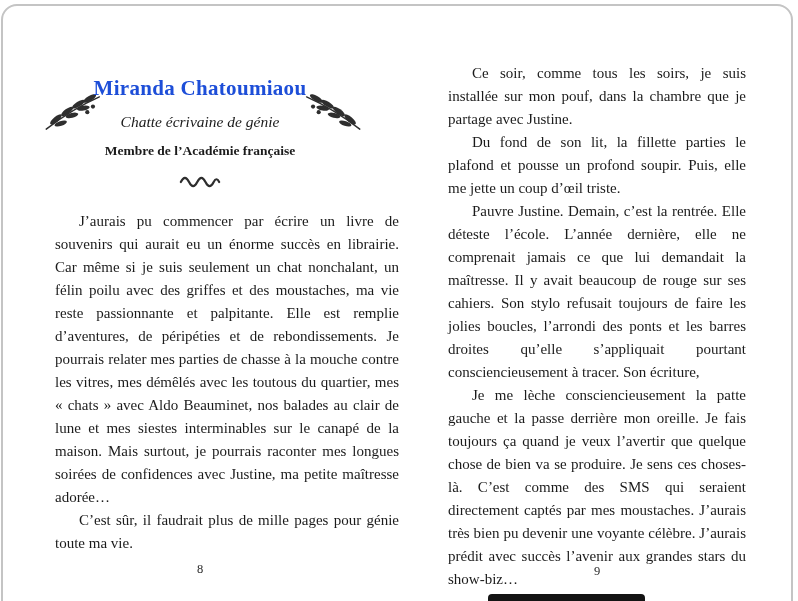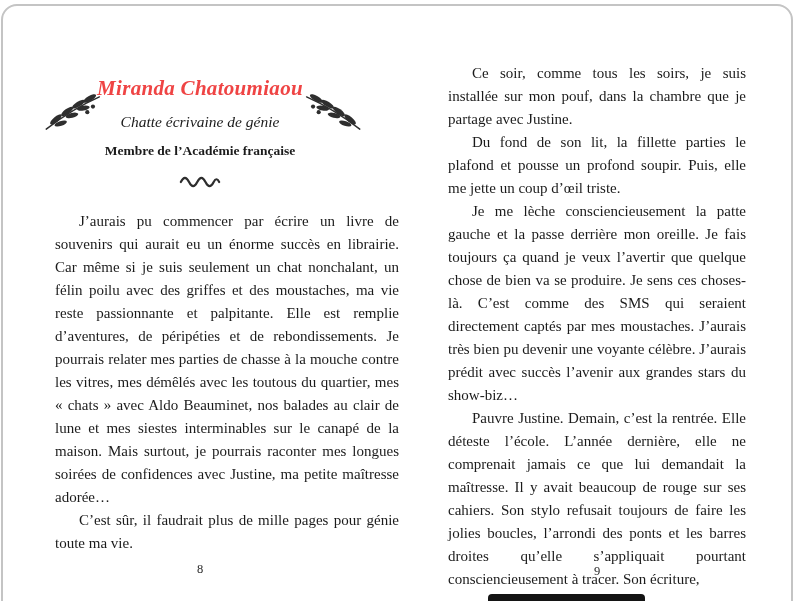--- a/index.html
+++ b/index.html
@@ -52,22 +52,21 @@
     left: -25px;
     top: 14px;
     width: 340px;
     text-align: center;
   }
   .book-title {
     margin: 0;
     font-size: 21px;
     font-weight: bold;
     letter-spacing: 0.3px;
-    color: #ef4444;
-    font-style: italic;
+    color: #1d4ed8;
   }
   .book-subtitle {
     margin: 12px 0 0 0;
     font-size: 15.5px;
     font-style: italic;
     text-align: center;
   }
   .book-affiliation {
     margin: 12px 0 0 0;
     font-size: 13.5px;
@@ -178,20 +177,20 @@
     <p>C’est sûr, il faudrait plus de mille pages pour génie toute ma vie.</p>
   </div>
 
   <div class="folio folio-left">8</div>
 </div>
 
 <div class="page-right">
   <div class="body-text">
     <p>Ce soir, comme tous les soirs, je suis installée sur mon pouf, dans la chambre que je partage avec Justine.</p>
     <p>Du fond de son lit, la fillette parties le plafond et pousse un profond soupir. Puis, elle me jette un coup d’œil triste.</p>
+    <p>Pauvre Justine. Demain, c’est la rentrée. Elle déteste l’école. L’année dernière, elle ne comprenait jamais ce que lui demandait la maîtresse. Il y avait beaucoup de rouge sur ses cahiers. Son stylo refusait toujours de faire les jolies boucles, l’arrondi des ponts et les barres droites qu’elle s’appliquait pourtant consciencieusement à tracer. Son écriture,</p>
     <p>Je me lèche consciencieusement la patte gauche et la passe derrière mon oreille. Je fais toujours ça quand je veux l’avertir que quelque chose de bien va se produire. Je sens ces choses-là. C’est comme des SMS qui seraient directement captés par mes moustaches. J’aurais très bien pu devenir une voyante célèbre. J’aurais prédit avec succès l’avenir aux grandes stars du show-biz…</p>
-    <p>Pauvre Justine. Demain, c’est la rentrée. Elle déteste l’école. L’année dernière, elle ne comprenait jamais ce que lui demandait la maîtresse. Il y avait beaucoup de rouge sur ses cahiers. Son stylo refusait toujours de faire les jolies boucles, l’arrondi des ponts et les barres droites qu’elle s’appliquait pourtant consciencieusement à tracer. Son écriture,</p>
   </div>
 
   <div class="folio folio-right">9</div>
 </div>
 
 <div class="bottom-bar"></div>
 
 </body></html>

